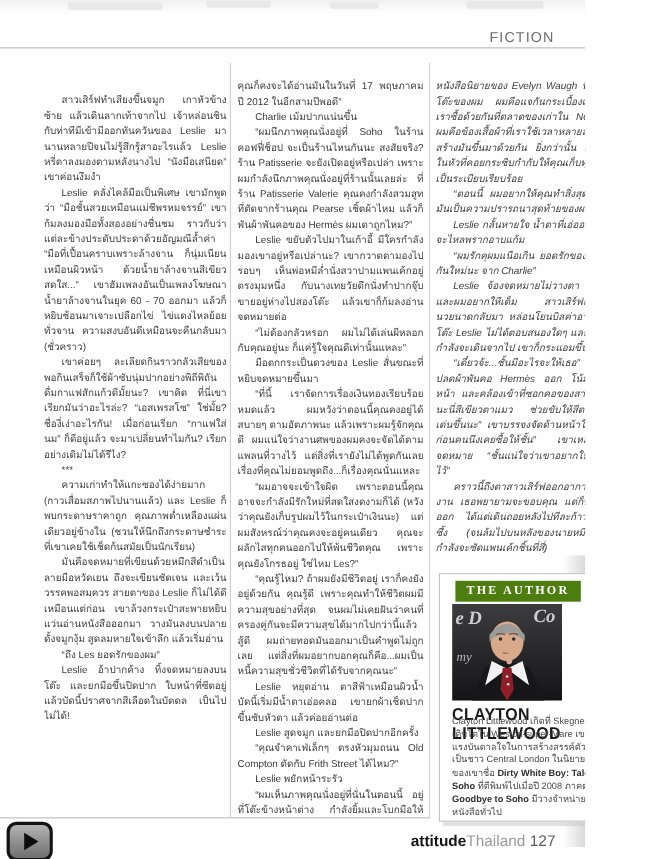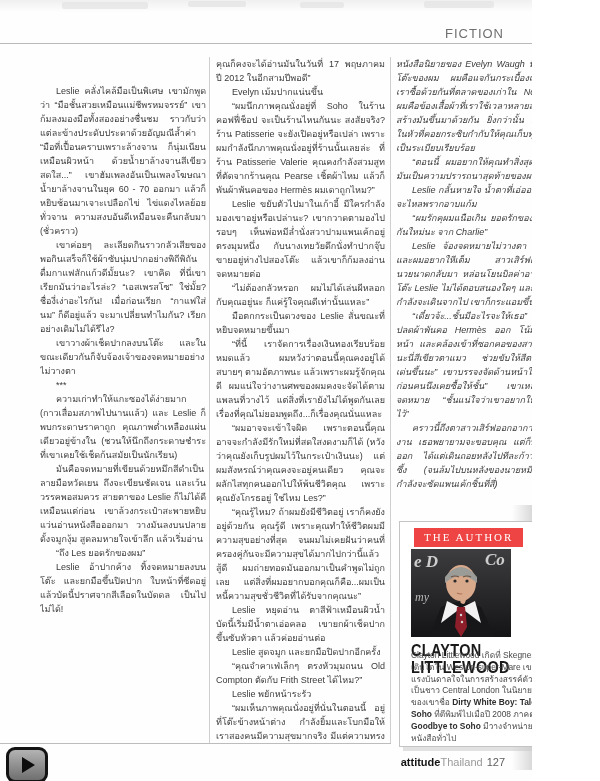--- a/index.html
+++ b/index.html
@@ -15,79 +15,79 @@
   .fiction-label{position:absolute;top:26px;right:28px;font-size:13px;letter-spacing:1px;
     color:#6f6f6f;}
   .header-rule{position:absolute;top:43px;left:0;width:571px;height:1px;background:#b9b9b9;}
   
   .col{position:absolute;font-size:9px;line-height:14px;color:#3a3a3a;overflow:hidden;
     text-align:justify;}
   #col1{left:40px;top:84px;width:166px;height:659px;}
   #col2{left:216px;top:57px;width:169px;height:686px;}
   #col3{left:396px;top:57px;width:176px;height:458px;font-style:italic;}
   .para{margin:0;text-indent:16px;}
-  .para.no-indent{text-indent:0;}
+  .para.no-indent{text-indent:0;margin-top:14px;}
   .col-divider{position:absolute;width:1px;background:#cfcfcf;top:57px;height:686px;}
   #divider1{left:209px;}
   #divider2{left:390px;}
   .footer-rule{position:absolute;top:743px;left:0;width:391px;height:1px;background:#bdbdbd;}
   
   .arrow-button{position:absolute;left:6px;top:747px;width:36px;height:30px;
     border:3px solid #131313;border-radius:9px;
     background:linear-gradient(#b3b3b3,#6f6f6f);
     display:flex;align-items:center;justify-content:center;}
   .arrow-button .tri{width:0;height:0;border-left:13px solid #0d0d0d;
     border-top:8px solid transparent;border-bottom:8px solid transparent;margin-left:3px;}
   
   .author-box{position:absolute;left:399px;top:521px;width:173px;height:224px;
     background:#ffffff;border:1px solid #c4c4c4;box-shadow:4px 4px 0 rgba(200,200,200,.55);}
-  .author-banner{position:absolute;left:14px;top:6px;background:#ef4444;color:#ffffff;
-    font-family:"Liberation Serif","DejaVu Serif",serif;font-weight:normal;font-size:11px;
+  .author-banner{position:absolute;left:14px;top:6px;background:#4d7c0f;color:#ffffff;
+    font-family:"Liberation Serif","DejaVu Serif",serif;font-weight:bold;font-size:11px;
     letter-spacing:2px;padding:3px 10px 4px 10px;}
   .author-photo{position:absolute;left:11px;top:27px;width:100px;height:88px;display:block;}
   .author-name{position:absolute;left:11px;top:120px;width:158px;font-size:14.5px;
     font-weight:bold;color:#191919;letter-spacing:.3px;word-spacing:5px;
     transform:scaleY(1.08);transform-origin:left top;}
   .author-bio{position:absolute;left:11px;top:128px;width:153px;font-size:8.4px;
     line-height:11.8px;color:#474747;text-align:left;}
   .author-bio b{color:#2e2e2e;}
   
-  .footer{position:absolute;top:756px;right:27px;font-size:11px;color:#777;margin-left:45px;}
+  .footer{position:absolute;top:756px;right:27px;font-size:14px;color:#777;margin-left:45px;}
   .footer .bold{font-weight:bold;color:#141414;}
   .footer .light{color:#9a9a9a;}
   .footer .pagenum{color:#5e5e5e;margin-left:4px;}
 </style>
 </head>
 <body>
 
 <div id="page">
 
   <div class="top-smudge"></div>
   <div class="smudge" style="left:62px;top:2px;width:86px;height:7px;"></div>
   <div class="smudge" style="left:188px;top:1px;width:58px;height:6px;"></div>
   <div class="smudge" style="left:300px;top:2px;width:44px;height:6px;"></div>
   <div class="smudge" style="left:424px;top:1px;width:70px;height:7px;"></div>
   <div class="edge-shadow"></div>
 
   <div class="fiction-label">FICTION</div>
   <div class="header-rule"></div>
 
   <div id="col1" class="col">
+      <p class="para">สาวเสิร์ฟทำเสียงขึ้นจมูก เกาหัวข้างซ้าย แล้วเดินลากเท้าจากไป เจ้าหล่อนชินกับท่าทีมีเข้ามีออกทันควันของ Leslie มานานหลายปีจนไม่รู้สึกรู้สาอะไรแล้ว Leslie หรี่ตาลงมองตามหลังนางไป “นังมือเสนียด” เขาค่อนงึมงำ</p>
       <p class="para">Leslie คลั่งไคล้มือเป็นพิเศษ เขามักพูดว่า “มือชั้นสวยเหมือนแม่ชีพรหมจรรย์” เขาก้มลงมองมือทั้งสองอย่างชื่นชม ราวกับว่าแต่ละข้างประดับประดาด้วยอัญมณีล้ำค่า “มือที่เปื้อนคราบเพราะล้างจาน ก็นุ่มเนียนเหมือนผิวหน้า ด้วยน้ำยาล้างจานสีเขียวสดใส...” เขาฮัมเพลงอันเป็นเพลงโฆษณาน้ำยาล้างจานในยุค 60 - 70 ออกมา แล้วก็หยิบช้อนมาเจาะเปลือกไข่ ไข่แดงไหลย้อยทั่วจาน ความสงบอันดีเหมือนจะคืนกลับมา (ชั่วคราว)</p>
       <p class="para">เขาค่อยๆ ละเลียดกินราวกลัวเสียของ พอกินเสร็จก็ใช้ผ้าซับนุ่มปากอย่างพิถีพิถัน ดื่มกาแฟสักแก้วดีมั้ยนะ? เขาคิด ที่นี่เขาเรียกมันว่าอะไรล่ะ? “เอสเพรสโซ” ใช่มั้ย? ชื่องี่เง่าอะไรกัน! เมื่อก่อนเรียก “กาแฟใส่นม” ก็ดีอยู่แล้ว จะมาเปลี่ยนทำไมกัน? เรียกอย่างเดิมไม่ได้รึไง?</p>
-      <p class="para">เขาวางผ้าเช็ดปากลงบนโต๊ะ และในขณะเดียวกันก็จับจ้องเจ้าของจดหมายอย่างไม่วางตา</p>
       <p class="para">***</p>
       <p class="para">ความเก่าทำให้แกะซองได้ง่ายมาก (กาวเสื่อมสภาพไปนานแล้ว) และ Leslie ก็พบกระดาษราคาถูก คุณภาพต่ำเหลืองแผ่นเดียวอยู่ข้างใน (ชวนให้นึกถึงกระดาษชำระที่เขาเคยใช้เช็ดก้นสมัยเป็นนักเรียน)</p>
       <p class="para">มันคือจดหมายที่เขียนด้วยหมึกสีดำเป็นลายมือหวัดเยน ถึงจะเขียนชัดเจน และเว้นวรรคพอสมควร สายตาของ Leslie ก็ไม่ได้ดีเหมือนแต่ก่อน เขาล้วงกระเป๋าสะพายหยิบแว่นอ่านหนังสือออกมา วางมันลงบนปลายดั้งจมูกงุ้ม สูดลมหายใจเข้าลึก แล้วเริ่มอ่าน</p>
       <p class="para">“ถึง Les ยอดรักของผม”</p>
       <p class="para">Leslie อ้าปากค้าง ทิ้งจดหมายลงบนโต๊ะ และยกมือขึ้นปิดปาก ใบหน้าที่ซีดอยู่แล้วบัดนี้ปราศจากสีเลือดในบัดดล เป็นไปไม่ได้!</p>
     </div>
   <div id="col2" class="col">
       <p class="para no-indent">คุณก็คงจะได้อ่านมันในวันที่ 17 พฤษภาคม ปี 2012 ในอีกสามปีพอดี”</p>
-      <p class="para">Evelyn เม้มปากแน่นขึ้น</p>
+      <p class="para">Charlie เม้มปากแน่นขึ้น</p>
       <p class="para">“ผมนึกภาพคุณนั่งอยู่ที่ Soho ในร้านคอฟฟี่ช็อป จะเป็นร้านไหนกันนะ สงสัยจริง? ร้าน Patisserie จะยังเปิดอยู่หรือเปล่า เพราะผมกำลังนึกภาพคุณนั่งอยู่ที่ร้านนั้นเลยล่ะ ที่ร้าน Patisserie Valerie คุณคงกำลังสวมสูทที่ตัดจากร้านคุณ Pearse เชิ้ตผ้าไหม แล้วก็พันผ้าพันคอของ Hermès ผมเดาถูกไหม?”</p>
       <p class="para">Leslie ขยับตัวไปมาในเก้าอี้ มีใครกำลังมองเขาอยู่หรือเปล่านะ? เขากวาดตามองไปรอบๆ เห็นพ่อหมีล่ำนั่งสวาปามแพนเค้กอยู่ตรงมุมหนึ่ง กับนางเทยวัยดึกนั่งทำปากจุ๊บขายอยู่ห่างไปสองโต๊ะ แล้วเขาก็ก้มลงอ่านจดหมายต่อ</p>
       <p class="para">“ไม่ต้องกลัวหรอก ผมไม่ได้เล่นผีหลอกกับคุณอยู่นะ ก็แค่รู้ใจคุณดีเท่านั้นแหละ”</p>
       <p class="para">มือตกกระเป็นดวงของ Leslie สั่นขณะที่หยิบจดหมายขึ้นมา</p>
       <p class="para">“ที่นี้ เราจัดการเรื่องเงินทองเรียบร้อยหมดแล้ว ผมหวังว่าตอนนี้คุณคงอยู่ได้สบายๆ ตามอัตภาพนะ แล้วเพราะผมรู้จักคุณดี ผมแน่ใจว่างานศพของผมคงจะจัดได้ตามแพลนที่วางไว้ แต่สิ่งที่เรายังไม่ได้พูดกันเลย เรื่องที่คุณไม่ยอมพูดถึง...ก็เรื่องคุณนั่นแหละ</p>
       <p class="para">“ผมอาจจะเข้าใจผิด เพราะตอนนี้คุณอาจจะกำลังมีรักใหม่ที่สดใสงดงามก็ได้ (หวังว่าคุณยังเก็บรูปผมไว้ในกระเป๋าเงินนะ) แต่ผมสังหรณ์ว่าคุณคงจะอยู่คนเดียว คุณจะผลักไสทุกคนออกไปให้พ้นชีวิตคุณ เพราะคุณยังโกรธอยู่ ใช่ไหม Les?”</p>
       <p class="para">“คุณรู้ไหม? ถ้าผมยังมีชีวิตอยู่ เราก็คงยังอยู่ด้วยกัน คุณรู้ดี เพราะคุณทำให้ชีวิตผมมีความสุขอย่างที่สุด จนผมไม่เคยฝันว่าคนที่ครองคู่กันจะมีความสุขได้มากไปกว่านี้แล้ว สู้ดี ผมถ่ายทอดมันออกมาเป็นคำพูดไม่ถูกเลย แต่สิ่งที่ผมอยากบอกคุณก็คือ...ผมเป็นหนี้ความสุขชั่วชีวิตที่ได้รับจากคุณนะ”</p>
       <p class="para">Leslie หยุดอ่าน ตาสีฟ้าเหมือนผิวน้ำบัดนี้เริ่มมีน้ำตาเอ่อคลอ เขายกผ้าเช็ดปากขึ้นซับหัวตา แล้วค่อยอ่านต่อ</p>
       <p class="para">Leslie สูดจมูก และยกมือปิดปากอีกครั้ง</p>
       <p class="para">“คุณจำคาเฟ่เล็กๆ ตรงหัวมุมถนน Old Compton ตัดกับ Frith Street ได้ไหม?”</p>

